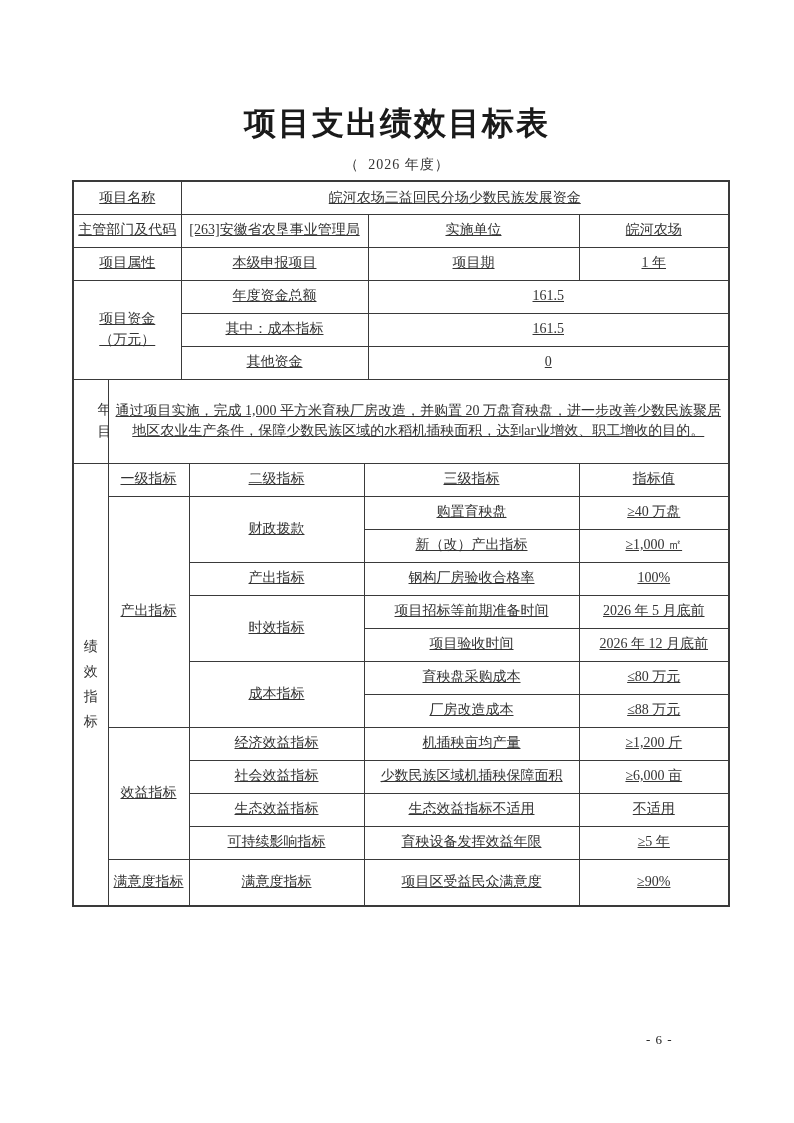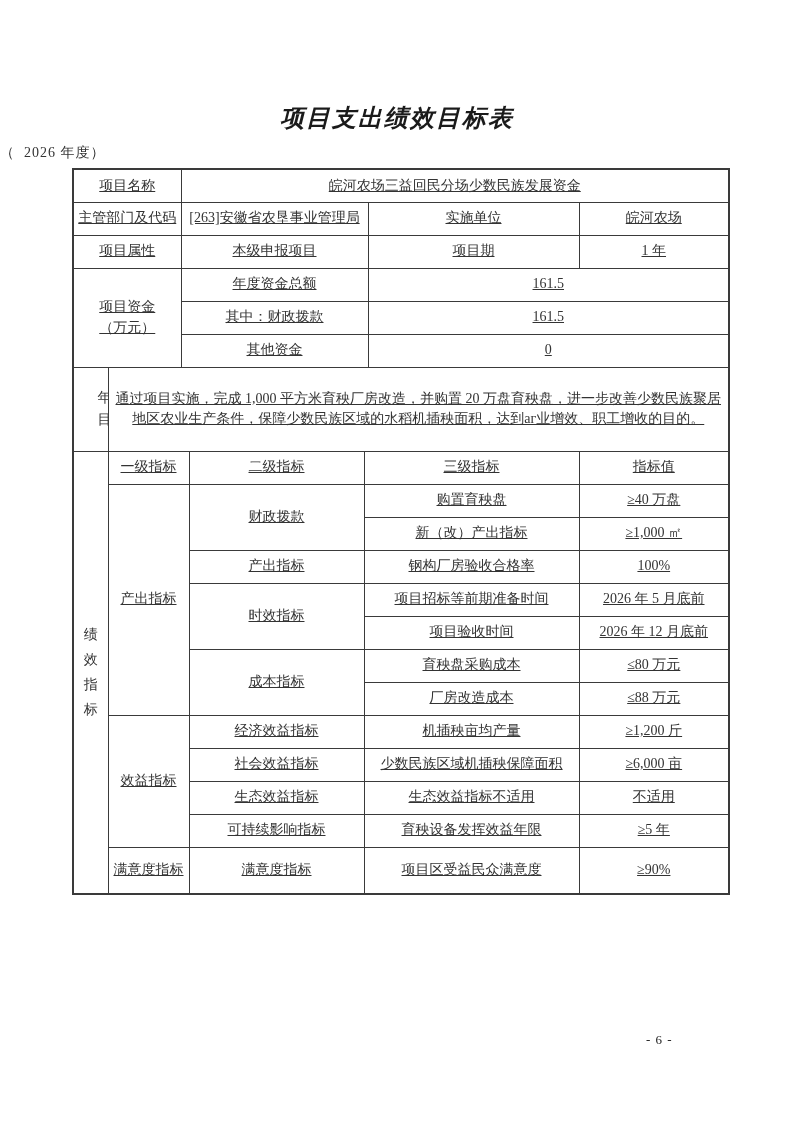--- a/index.html
+++ b/index.html
@@ -5,26 +5,25 @@
   * { box-sizing: border-box; }
   html, body { margin: 0; padding: 0; background: #888; }
   .page {
     width: 794px; height: 1123px; background: #ffffff;
     position: relative; margin: 0 auto; overflow: hidden;
     font-family: "Liberation Serif", "DejaVu Serif", serif;
     color: #333;
   }
   .title {
     margin: 0; padding-top: 102px; text-align: center;
-    font-size: 24px; font-weight: bold; letter-spacing: 2px; color: #1a1a1a;
+    font-size: 32px; font-weight: bold; letter-spacing: 2px; color: #1a1a1a;
     font-family: "Liberation Sans", "DejaVu Sans", sans-serif;
-    font-style: italic;
   }
   .subtitle {
-    margin-top: 10px; text-align: left; font-size: 14px;
+    margin-top: 10px; text-align: center; font-size: 14px;
     white-space: pre; color: #333; letter-spacing: 1px;
   }
   table.main-table {
     border-collapse: collapse; table-layout: fixed;
     width: 656px; margin: 6px 0 0 72px;
     border: 2px solid #3a3a3a;
     font-size: 14px;
     text-decoration: underline;
   }
   table.main-table td {
@@ -91,21 +90,21 @@
 
     <tr class="h33">
       <td colspan="2" rowspan="3">
         <div>项目资金</div>
         <div>（万元）</div>
       </td>
       <td colspan="3">年度资金总额</td>
       <td colspan="2">161.5</td>
     </tr>
     <tr class="h33">
-      <td colspan="3">其中：财政拨款</td>
+      <td colspan="3">其中：成本指标</td>
       <td colspan="2">161.5</td>
     </tr>
     <tr class="h33">
       <td colspan="3">其他资金</td>
       <td colspan="2">0</td>
     </tr>
 
     <tr class="hgoal">
       <td>
         <span class="wrap2">年度目标</span>

